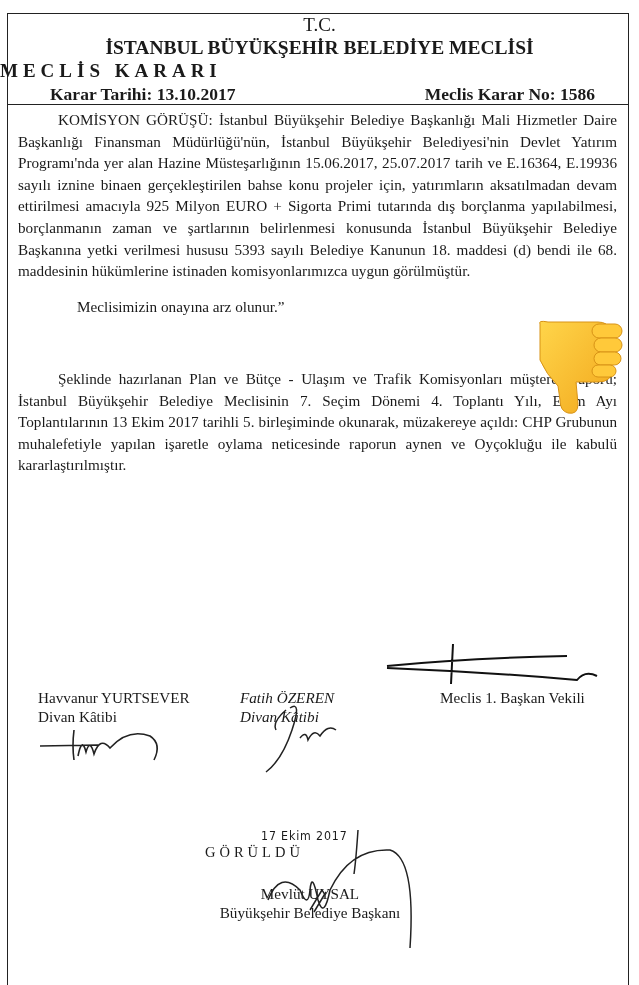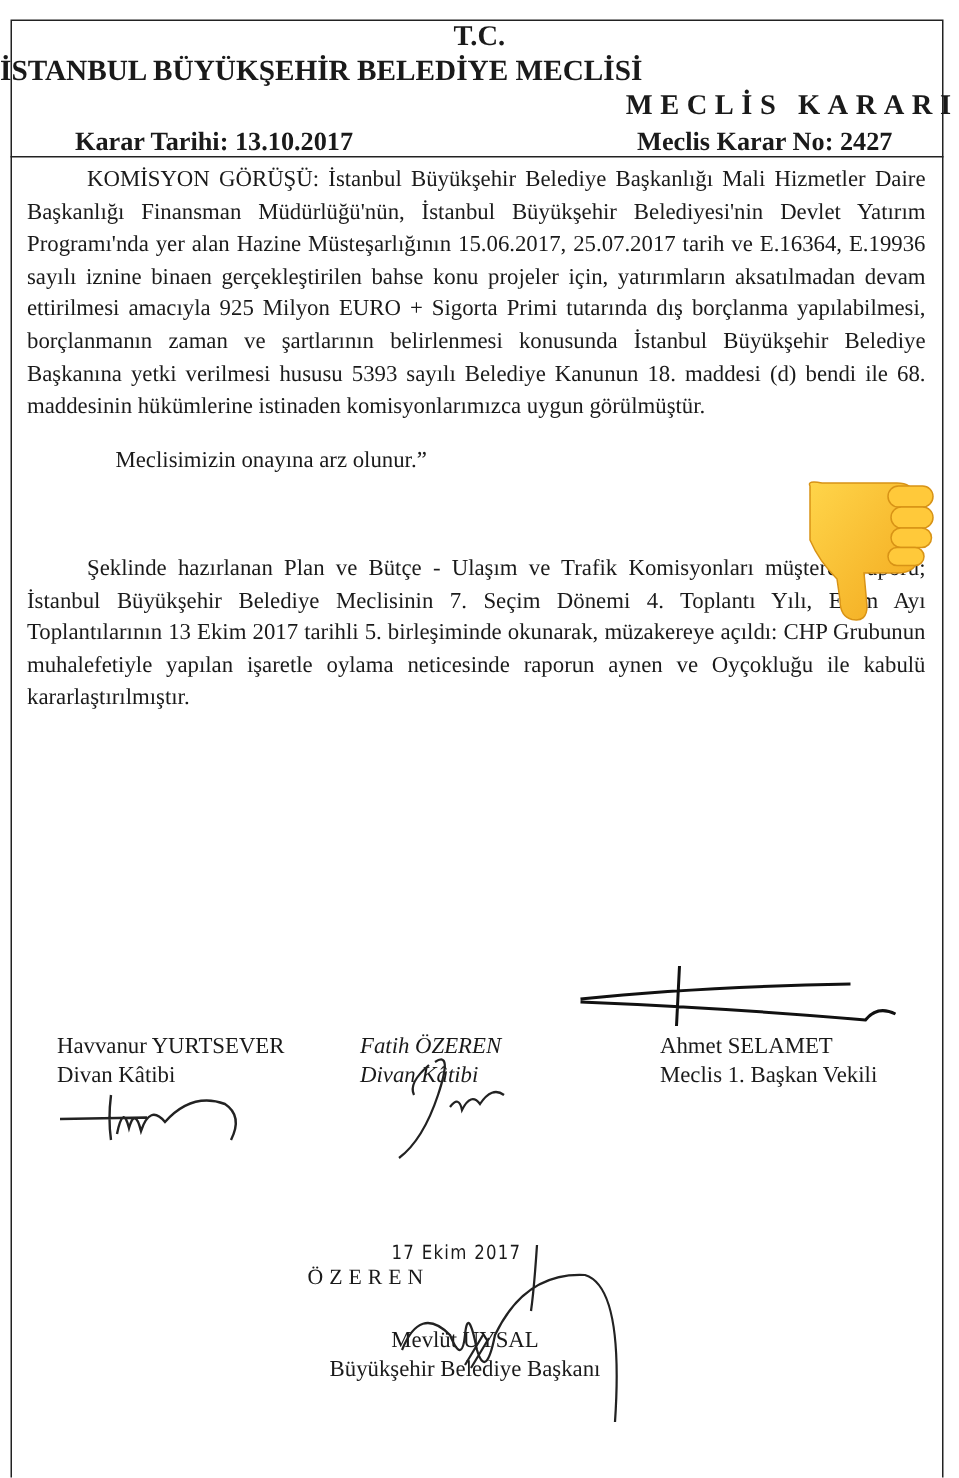--- a/index.html
+++ b/index.html
@@ -1,22 +1,22 @@
 <!DOCTYPE html>
 <html><head>
 <meta charset="utf-8">
 <style>
   html, body { margin: 0; padding: 0; background: #ffffff; }
   body { width: 639px; height: 985px; position: relative; overflow: hidden;
          font-family: "Liberation Serif", "DejaVu Serif", serif; color: #1a1a1a; }
   .frame { position: absolute; left: 7px; top: 13px; width: 622px; height: 975px;
            border: 1.5px solid #222; box-sizing: border-box; }
-  .tc { position: absolute; top: 14px; left: 0; width: 639px; text-align: center; font-size: 19px; font-weight: bold; }
-  .org { position: absolute; top: 37px; left: 0; width: 639px; text-align: left; font-size: 19.5px; font-weight: bold; }
-  .decision-title { position: absolute; top: 60px; left: 0; width: 639px; text-align: right; font-size: 19px; font-weight: bold; letter-spacing: 5px; }
+  .tc { position: absolute; top: 14px; left: 0; width: 639px; text-align: center; font-size: 19px; font-weight: normal; }
+  .org { position: absolute; top: 37px; left: 0; width: 639px; text-align: center; font-size: 19.5px; font-weight: bold; }
+  .decision-title { position: absolute; top: 60px; left: 0; width: 639px; text-align: left; font-size: 19px; font-weight: bold; letter-spacing: 5px; }
   .meta-row { position: absolute; top: 84px; left: 50px; width: 545px; font-weight: bold; font-size: 17.5px; }
   .meta-left { position: absolute; left: 0; text-align: center; }
   .meta-right { position: absolute; right: 0; }
   .rule { position: absolute; left: 7px; width: 622px; top: 104px; border-top: 1.5px solid #222; }
   .para { position: absolute; left: 18px; width: 599px; font-size: 15.2px; line-height: 21.6px; text-align: justify; }
   .p1 { top: 109px; text-indent: 40px; }
   .p2 { top: 296px; left: 58px; width: 500px; margin-left: 19px; }
   .p3 { top: 368px; text-indent: 40px; }
   .sig { position: absolute; text-align: left; font-size: 15.2px; line-height: 19px; }
   .sig1 { top: 688px; left: 38px; width: 180px; }
@@ -32,21 +32,21 @@
 </head>
 <body>
 
 <div class="frame"></div>
 
 <div class="tc">T.C.</div>
 <div class="org">İSTANBUL BÜYÜKŞEHİR BELEDİYE MECLİSİ</div>
 <div class="decision-title">MECLİS KARARI</div>
 <div class="meta-row">
   <span class="meta-left">Karar Tarihi: 13.10.2017</span>
-  <span class="meta-right">Meclis Karar No: 2427</span>
+  <span class="meta-right">Meclis Karar No: 1586</span>
 </div>
 <div class="rule"></div>
 
 <div class="para p1">KOMİSYON GÖRÜŞÜ: İstanbul Büyükşehir Belediye Başkanlığı Mali Hizmetler Daire Başkanlığı Finansman Müdürlüğü'nün, İstanbul Büyükşehir Belediyesi'nin Devlet Yatırım Programı'nda yer alan Hazine Müsteşarlığının 15.06.2017, 25.07.2017 tarih ve E.16364, E.19936 sayılı iznine binaen gerçekleştirilen bahse konu projeler için, yatırımların aksatılmadan devam ettirilmesi amacıyla 925 Milyon EURO + Sigorta Primi tutarında dış borçlanma yapılabilmesi, borçlanmanın zaman ve şartlarının belirlenmesi konusunda İstanbul Büyükşehir Belediye Başkanına yetki verilmesi hususu 5393 sayılı Belediye Kanunun 18. maddesi (d) bendi ile 68. maddesinin hükümlerine istinaden komisyonlarımızca uygun görülmüştür.</div>
 <div class="para p2">Meclisimizin onayına arz olunur.”</div>
 <div class="para p3">Şeklinde hazırlanan Plan ve Bütçe - Ulaşım ve Trafik Komisyonları müşterek raporu; İstanbul Büyükşehir Belediye Meclisinin 7. Seçim Dönemi 4. Toplantı Yılı, Ekim Ayı Toplantılarının 13 Ekim 2017 tarihli 5. birleşiminde okunarak, müzakereye açıldı: CHP Grubunun muhalefetiyle yapılan işaretle oylama neticesinde raporun aynen ve Oyçokluğu ile kabulü kararlaştırılmıştır.</div>
 
 <svg class="thumb" viewBox="0 0 100 95">
   <defs>
     <linearGradient id="tg" x1="0" y1="0" x2="1" y2="1">
@@ -71,30 +71,29 @@
 
 <div class="sig sig2">
   <div>Fatih ÖZEREN</div>
   <div>Divan Kâtibi</div>
 </div>
 <svg class="sigsvg" style="left:262px;top:700px;width:90px;height:75px" viewBox="0 0 90 75">
   <path d="M28 8 Q40 0 30 30 Q20 60 4 72 M24 10 Q10 22 14 30 M38 38 Q44 30 46 40 Q52 28 58 36 Q66 24 74 30" fill="none" stroke="#222" stroke-width="1.5"></path>
 </svg>
 
 <div class="sig sig3">
-  <div>Ahmet SELAMET</div>
   <div>Meclis 1. Başkan Vekili</div>
 </div>
 <svg class="sigsvg" style="left:385px;top:640px;width:230px;height:50px" viewBox="0 0 230 50">
   <path d="M2 26 Q80 18 182 16 M2 28 Q100 32 192 40 Q200 30 212 36 M68 4 L66 44" fill="none" stroke="#111" stroke-width="2"></path>
 </svg>
 
 <div class="seen">
   <span class="seen-date">17 Ekim 2017</span>
-  <span class="seen-word">ÖZEREN</span>
+  <span class="seen-word">GÖRÜLDÜ</span>
 </div>
 <div class="mayor">
   <div>Mevlüt UYSAL</div>
   <div>Büyükşehir Belediye Başkanı</div>
 </div>
 <svg class="sigsvg" style="left:260px;top:830px;width:160px;height:120px" viewBox="0 0 160 120">
   <path d="M8 70 Q20 40 40 60 Q48 80 50 60 Q52 40 58 70 Q64 90 70 60 Q90 18 130 20 Q156 28 150 118 M50 80 L62 60 M54 82 L66 62 M98 0 Q96 30 94 44" fill="none" stroke="#222" stroke-width="1.5"></path>
 </svg>
 
 </body></html>

